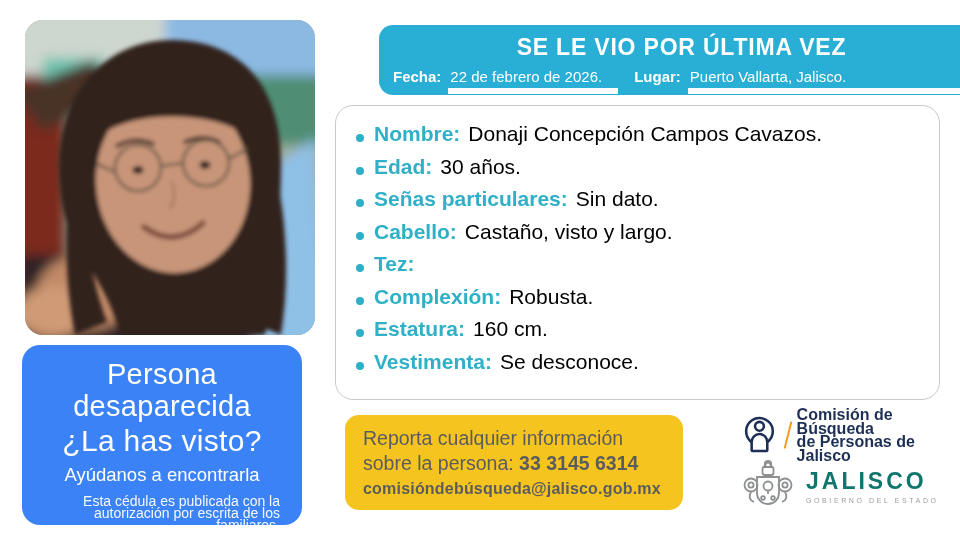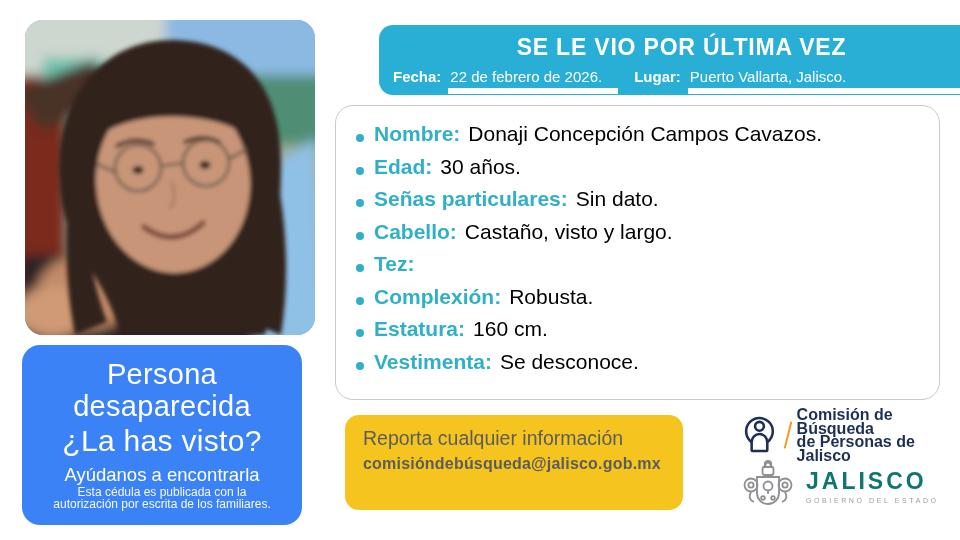--- a/index.html
+++ b/index.html
@@ -8,21 +8,21 @@
 
   
   .photo{position:absolute;left:25px;top:20px;width:290px;height:315px;border-radius:18px;overflow:hidden;background:#9fae9f;}
   .photo svg{display:block;}
 
   
   .left-panel{position:absolute;left:22px;top:345px;width:280px;height:180px;border-radius:18px;background:#3b82f6;color:#ffffff;text-align:center;box-sizing:border-box;padding-top:13px;}
   .lp-title{font-size:29px;line-height:32px;font-weight:500;letter-spacing:.3px;}
   .lp-question{font-size:30px;line-height:34px;font-weight:400;margin-top:2px;letter-spacing:.3px;}
   .lp-sub{font-size:18.5px;margin-top:6px;font-weight:400;}
-  .lp-fine{font-size:12px;line-height:12px;padding:0 22px;opacity:.95;}
+  .lp-fine{font-size:14px;line-height:12px;margin-top:9px;padding:0 22px;opacity:.95;text-align:right;}
 
   
   .header{position:absolute;left:335px;top:25px;width:605px;height:70px;border-radius:14px;background:#29aed6;color:#fff;box-sizing:border-box;margin-left:44px;}
   .hd-title{text-align:center;font-size:23px;font-weight:800;letter-spacing:.8px;padding-top:9px;}
   .hd-row{display:flex;align-items:baseline;padding:7px 14px 0 14px;gap:16px;font-size:15px;}
   .hd-group{display:flex;align-items:baseline;gap:7px;}
   .hd-group.grow{flex:1;}
   .hd-label{font-weight:800;}
   .hd-value{border-bottom:6px solid #ffffff;padding:0 16px 3px 2px;white-space:nowrap;}
   .hd-group.grow .hd-value{flex:1;}
@@ -156,20 +156,21 @@
     </div>
     <div class="detail-row">
       <span class="bullet"></span>
       <span class="d-label">Vestimenta:</span>
       <span class="d-value">Se desconoce.</span>
     </div>
   </div>
 
   <div class="report">
     <div class="rp-line">Reporta cualquier información</div>
+    <div class="rp-line"><span>sobre la persona: </span><span class="rp-phone">33 3145 6314</span></div>
     <div class="rp-email">comisióndebúsqueda@jalisco.gob.mx</div>
   </div>
 
   <div class="comision">
     <svg width="40" height="42" viewBox="0 0 40 42">
       <circle cx="19" cy="17" r="14.5" stroke="#1e2f55" stroke-width="2.8" fill="#ffffff"></circle>
       <circle cx="19" cy="11.5" r="4.8" stroke="#1e2f55" stroke-width="2.8" fill="#ffffff"></circle>
       <path d="M10.5,37 v-8.5 a8.5,8.5 0 0 1 17,0 V37 a1.5,1.5 0 0 1 -1.5,1.5 h-14 a1.5,1.5 0 0 1 -1.5,-1.5 Z" stroke="#1e2f55" stroke-width="2.8" fill="#ffffff"></path>
     </svg>
     <div class="divider"></div>

